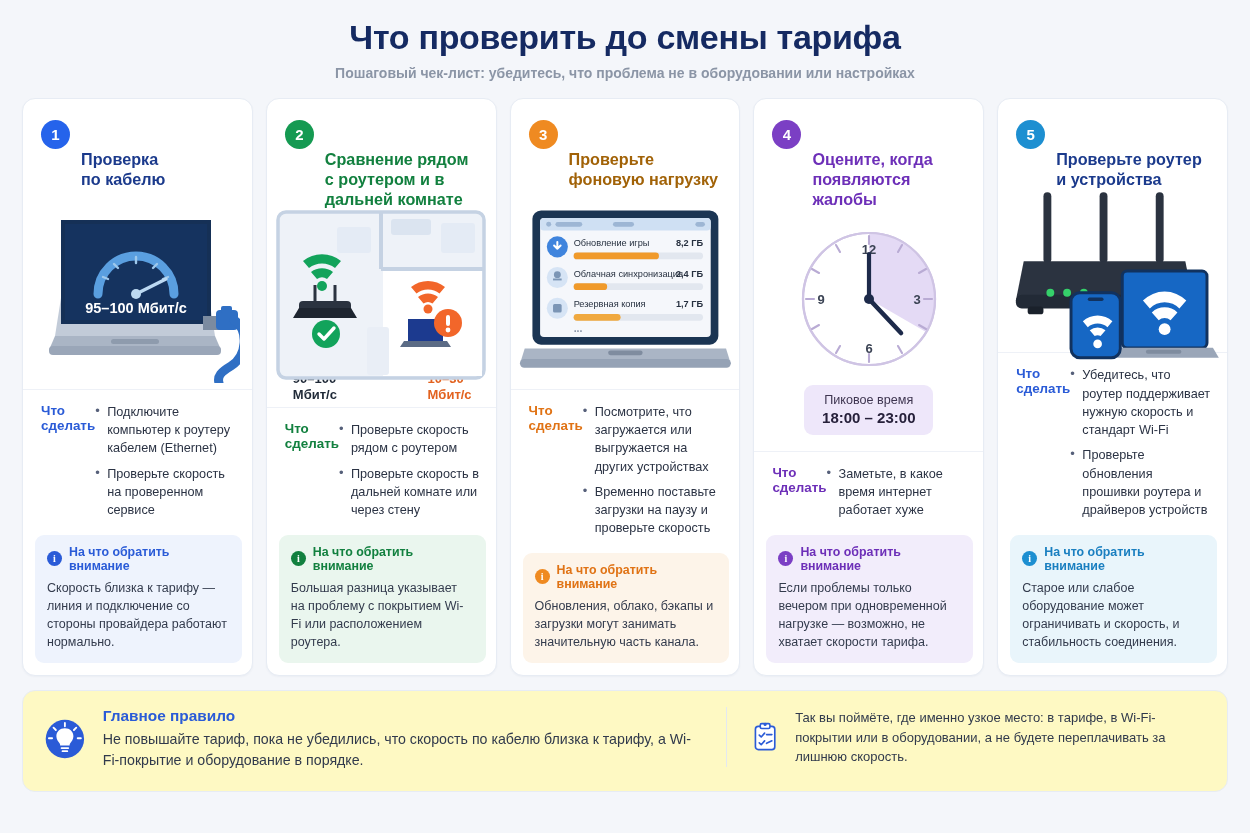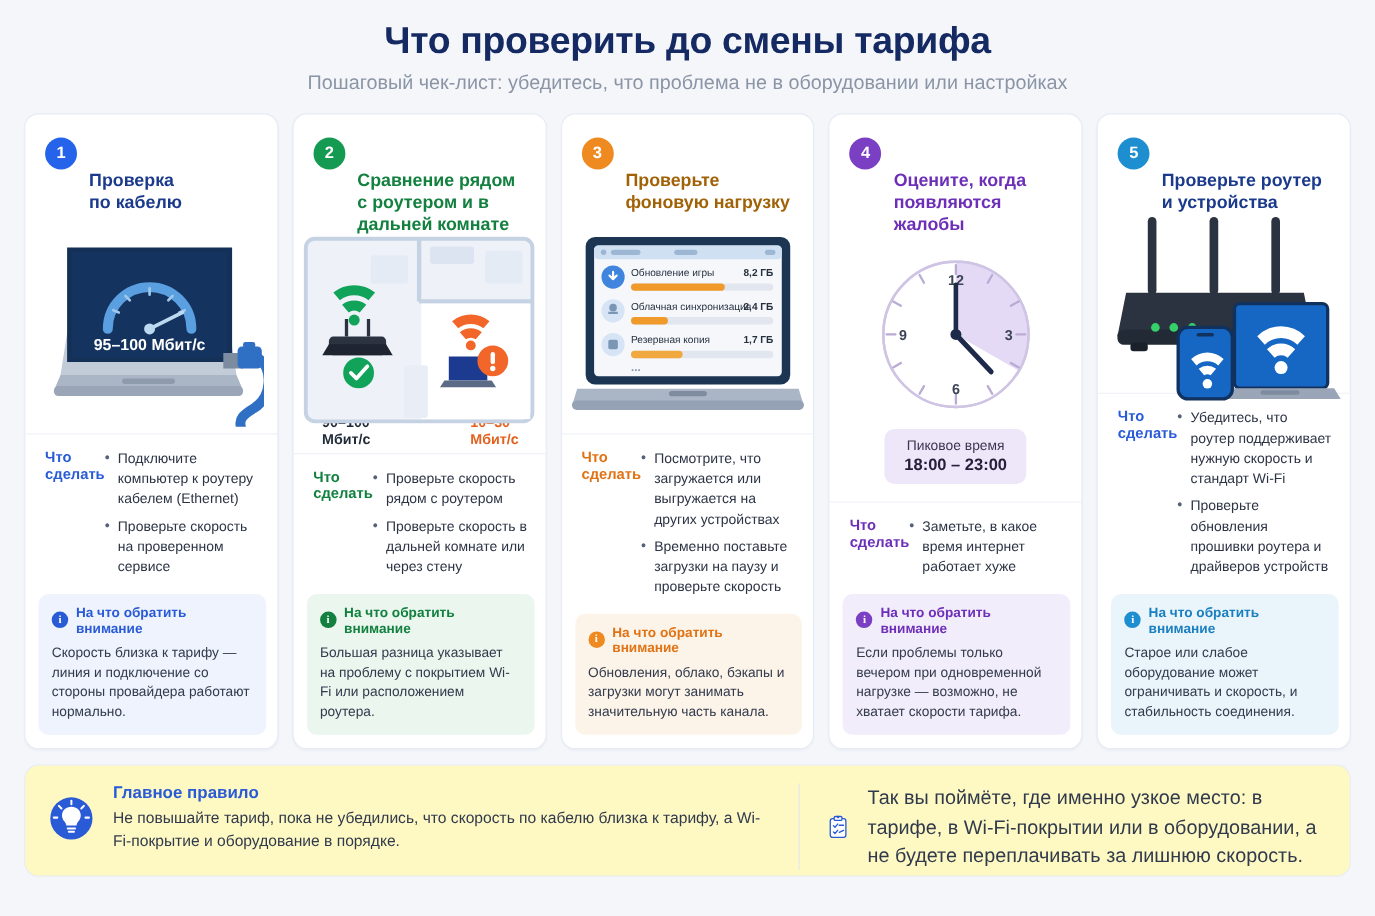--- a/index.html
+++ b/index.html
@@ -19,23 +19,23 @@
   .header { text-align: center; padding-top: 4px; }
   .header h1 {
     font-size: 34px;
     line-height: 1.12;
     font-weight: 700;
     color: #152a62;
     letter-spacing: -0.3px;
   }
   .header .subtitle {
     margin-top: 9px;
-    font-size: 18px;
+    font-size: 14px;
     color: #8b95a6;
-    font-weight: 400;
+    font-weight: 700;
   }
 
   
   .cards {
     display: grid;
     grid-template-columns: repeat(5, 1fr);
     gap: 13px;
     margin-top: 17px;
   }
 
@@ -141,21 +141,21 @@
     display: flex;
     align-items: flex-start;
     padding: 16px 22px;
     gap: 20px;
     height: 102px;
   }
   .foot-left { display: flex; align-items: center; gap: 18px; flex: 1 1 58%; }
   .foot-right { display: flex; align-items: center; gap: 18px; flex: 1 1 42%; border-left: 1px solid #e3e8f1; padding-left: 26px; }
   .foot-rule-title { font-size: 15.4px; font-weight: 700; color: #2a5bd7; margin-bottom: 4px; }
   .foot-rule-text { font-size: 14.2px; line-height: 1.45; color: #313a4c; }
-  .foot-right-text { font-size: 18px; line-height: 1.47; color: #313a4c; }
+  .foot-right-text { font-size: 13px; line-height: 1.47; color: #313a4c; }
 </style>
 </head>
 <body>
 
 <div class="page">
 
   <div class="header">
     <h1>Что проверить до смены тарифа</h1>
     <div class="subtitle">Пошаговый чек-лист: убедитесь, что проблема не в оборудовании или настройках</div>
   </div>

